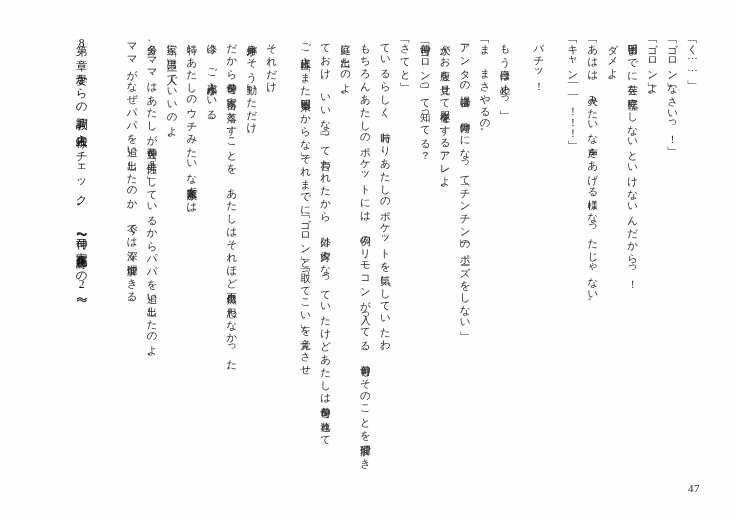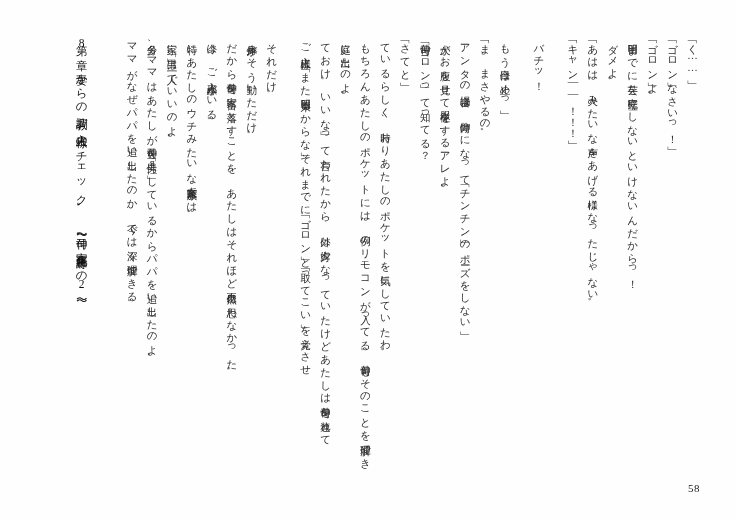--- a/index.html
+++ b/index.html
@@ -93,15 +93,15 @@
     <div class="gapcol"></div>
     <div class="col">「キャン――！！！」</div>
     <div class="col">「あはは、犬みたいな声をあげる様になったじゃない。</div>
     <div class="col">ダメよ。</div>
     <div class="col">明日までに芸を完璧にしないといけないんだからっ！</div>
     <div class="col">「ゴロン」よ。</div>
     <div class="col">「ゴロン」なさいっ！」</div>
     <div class="col">「く……」</div>
   </div>
 
-  <div id="page-number">58</div>
+  <div id="page-number">47</div>
 
 </div>
 
 </body></html>

